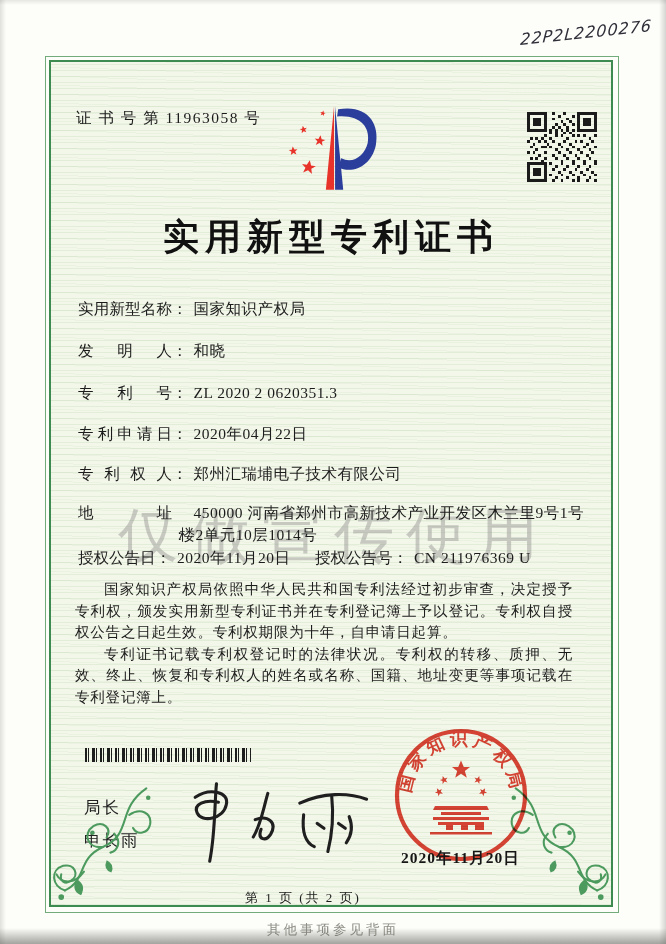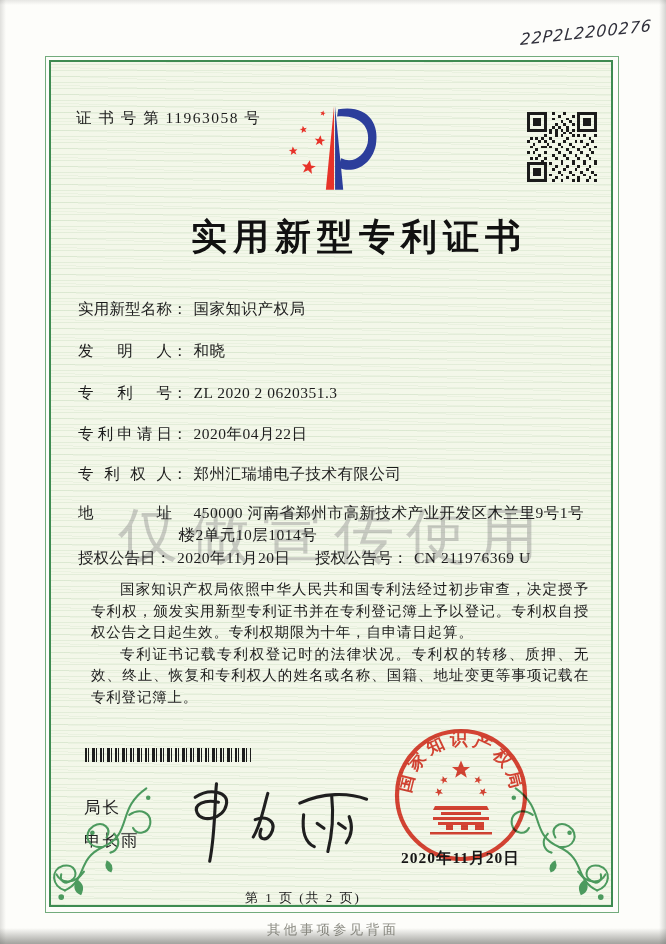--- a/index.html
+++ b/index.html
@@ -28,30 +28,30 @@
   .handwritten{position:absolute;left:520px;top:22px;width:150px;z-index:3;
     font-family:"DejaVu Sans",sans-serif;font-style:italic;font-size:16px;
     letter-spacing:1px;color:#2f2f3a;transform:rotate(-6deg) skewX(-10deg);}
 
   .cert-no{position:absolute;left:76px;top:108px;font-size:15.5px;letter-spacing:1.5px;z-index:2;}
 
   .logo{position:absolute;left:281px;top:102px;width:102px;height:92px;z-index:2;}
   .qr{position:absolute;left:527px;top:112px;width:70px;height:70px;z-index:2;}
 
   .title{position:absolute;left:45px;top:213px;width:572px;text-align:center;z-index:2;
-    font-size:36px;font-weight:700;letter-spacing:6px;color:#111;padding-left:28px;}
+    font-size:36px;font-weight:700;letter-spacing:6px;color:#111;}
 
   .row{position:absolute;left:78px;font-size:15.5px;z-index:2;white-space:nowrap;}
   .flabel{display:inline-block;width:94px;text-align:justify;text-align-last:justify;vertical-align:top;}
   .fvalue{display:inline-block;margin-left:6px;letter-spacing:.5px;}
   .addr2{display:inline-block;margin-left:-14px;}
   .grant-right{position:absolute;left:237px;top:0;white-space:nowrap;}
 
   .paras{position:absolute;left:75px;top:579px;width:498px;z-index:2;
-    font-size:14.5px;line-height:21.5px;text-align:justify;letter-spacing:.8px;margin-left:16px;}
+    font-size:14.5px;line-height:21.5px;text-align:justify;letter-spacing:.8px;}
   .paras p{margin:0;text-indent:2em;}
 
   .watermark{position:absolute;left:118px;top:496px;z-index:1;white-space:nowrap;
     font-size:60px;font-weight:500;letter-spacing:12px;color:rgba(138,138,138,.42);
     font-family:"Liberation Sans","DejaVu Sans",sans-serif;}
 
   .barcode{position:absolute;left:85px;top:748px;width:166px;height:14px;z-index:2;
     background:repeating-linear-gradient(90deg,
       #1d1d1d 0 2px,transparent 2px 3px,#1d1d1d 3px 4px,transparent 4px 7px,
       #1d1d1d 7px 10px,transparent 10px 11px,#1d1d1d 11px 12px,transparent 12px 15px);}

